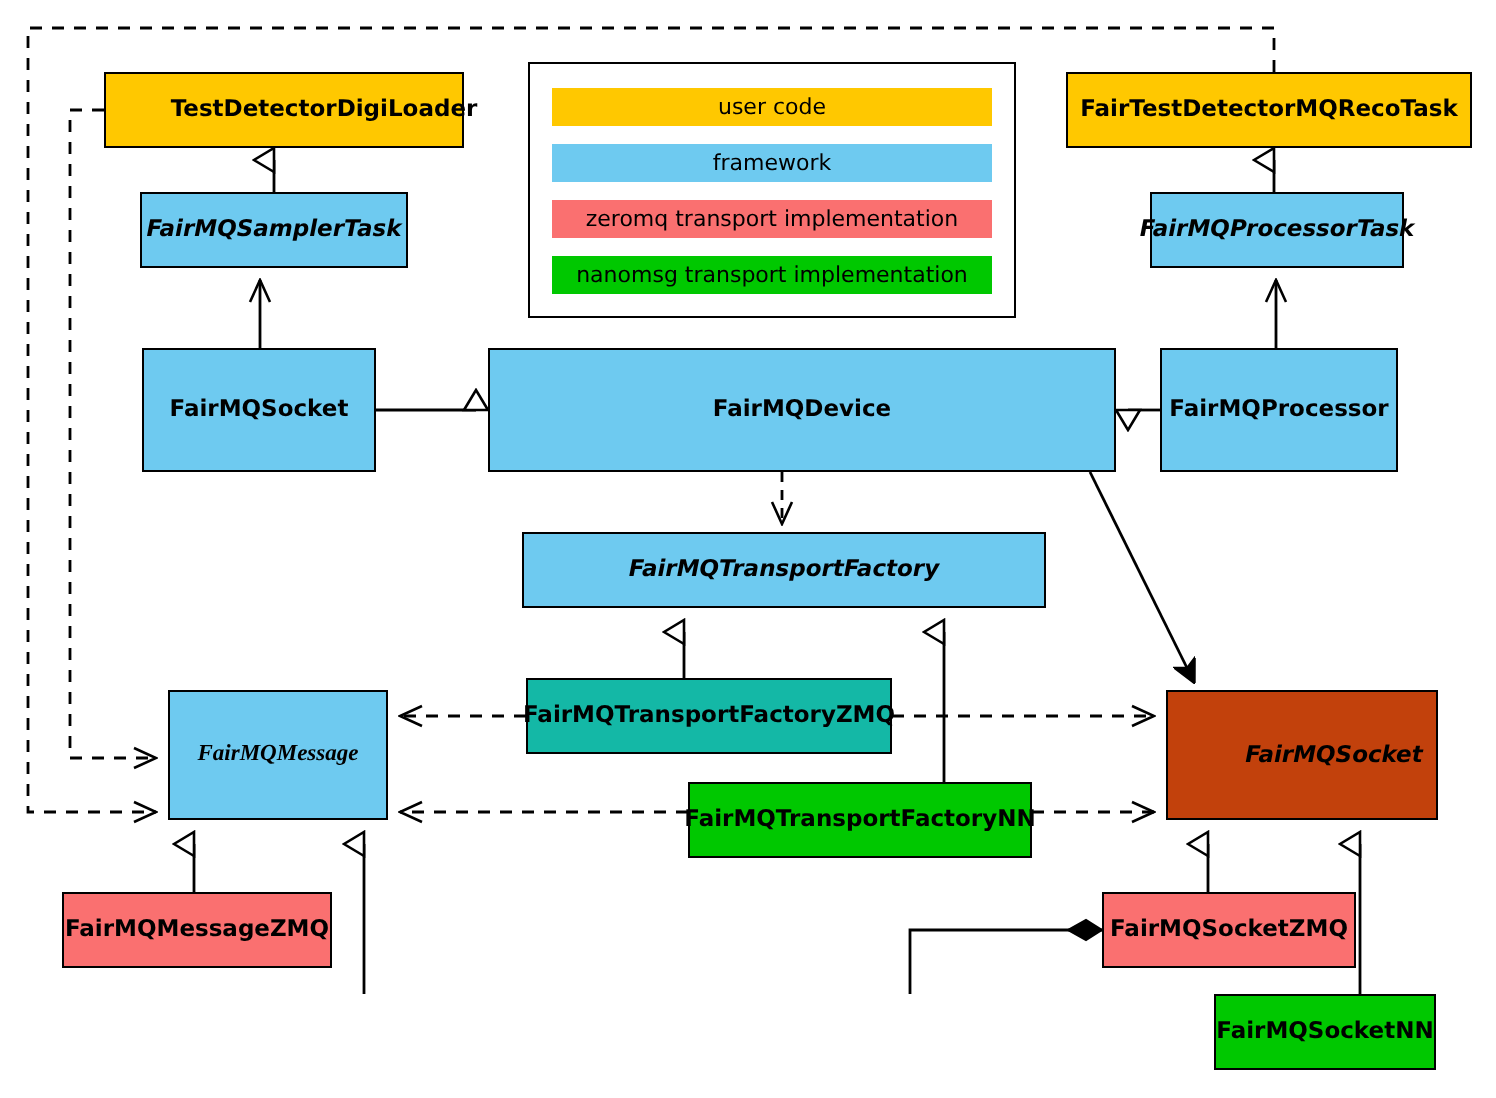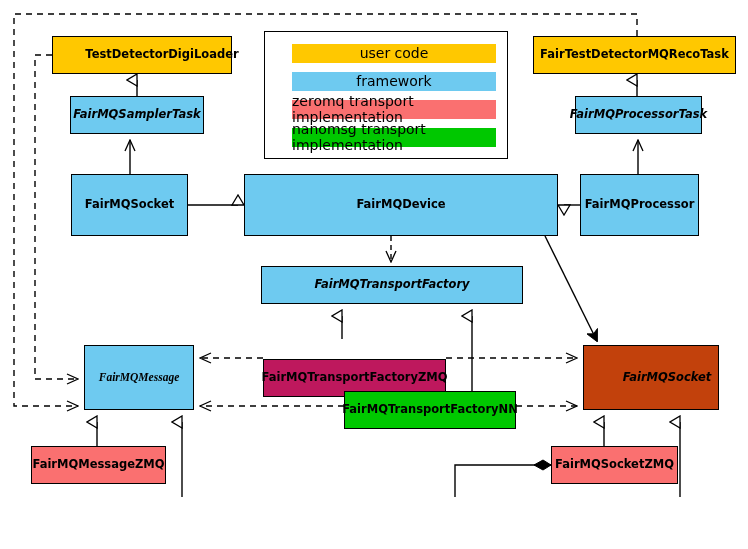--- a/index.html
+++ b/index.html
@@ -7,21 +7,21 @@
   #stage{position:relative;width:748px;height:549px;background:#ffffff;overflow:hidden;}
   svg#wires{position:absolute;left:0;top:0;width:748px;height:549px;}
   .node{position:absolute;box-sizing:border-box;border:1.5px solid #000;
         display:flex;align-items:center;justify-content:center;text-align:center;
         font-size:11.5px;font-weight:bold;color:#000;line-height:1.15;
         font-family:"DejaVu Sans", sans-serif;z-index:3;}
   .node.abstract{font-style:italic;}
   .legend{position:absolute;box-sizing:border-box;border:1.5px solid #000;background:#fff;z-index:4;
           display:flex;flex-direction:column;justify-content:space-around;padding:7px 11px;}
   .legend-row{height:19px;display:flex;align-items:center;justify-content:center;
-              font-size:14px;color:#000;font-family:"DejaVu Sans", sans-serif;margin-left:16px;}
+              font-size:11px;color:#000;font-family:"DejaVu Sans", sans-serif;}
 </style>
 </head>
 <body>
 
 <div id="stage">
 
   <svg id="wires" viewBox="0 0 748 549">
     <defs>
       <marker id="hollowUp" markerWidth="14" markerHeight="12" refX="7" refY="11" orient="auto" markerUnits="userSpaceOnUse">
         <path d="M1,11 L7,1 L13,11 Z" fill="#ffffff" stroke="#000" stroke-width="1.3"></path>
@@ -82,26 +82,27 @@
   </svg>
 
   <div class="node" style="left: 52px; top: 36px; width: 180px; height: 38px; background: rgb(255, 200, 0); padding-left: 40px;">TestDetectorDigiLoader</div>
   <div class="node abstract" style="left: 70px; top: 96px; width: 134px; height: 38px; background: rgb(110, 202, 240);">FairMQSamplerTask</div>
   <div class="node" style="left: 71px; top: 174px; width: 117px; height: 62px; background: rgb(110, 202, 240);">FairMQSocket</div>
   <div class="node" style="left: 244px; top: 174px; width: 314px; height: 62px; background: rgb(110, 202, 240);">FairMQDevice</div>
   <div class="node" style="left: 580px; top: 174px; width: 119px; height: 62px; background: rgb(110, 202, 240);">FairMQProcessor</div>
   <div class="node" style="left: 533px; top: 36px; width: 203px; height: 38px; background: rgb(255, 200, 0);">FairTestDetectorMQRecoTask</div>
   <div class="node abstract" style="left: 575px; top: 96px; width: 127px; height: 38px; background: rgb(110, 202, 240);">FairMQProcessorTask</div>
   <div class="node abstract" style="left: 261px; top: 266px; width: 262px; height: 38px; background: rgb(110, 202, 240);">FairMQTransportFactory</div>
-  <div class="node" style="left: 263px; top: 339px; width: 183px; height: 38px; background: #be185d; margin-top: 20px;">FairMQTransportFactoryZMQ</div>
+  <div class="node" style="left: 263px; top: 339px; width: 183px; height: 38px; background: #14b8a6;">FairMQTransportFactoryZMQ</div>
   <div class="node" style="left: 344px; top: 391px; width: 172px; height: 38px; background: rgb(0, 200, 0);">FairMQTransportFactoryNN</div>
   <div class="node abstract" style="left: 84px; top: 345px; width: 110px; height: 65px; background: rgb(110, 202, 240); font-family: Liberation Serif, serif;">FairMQMessage</div>
   <div class="node abstract" style="left: 583px; top: 345px; width: 136px; height: 65px; background: #c2410c; padding-left: 32px;">FairMQSocket</div>
   <div class="node" style="left: 31px; top: 446px; width: 135px; height: 38px; background: rgb(250, 112, 112);">FairMQMessageZMQ</div>
   <div class="node" style="left: 551px; top: 446px; width: 127px; height: 38px; background: rgb(250, 112, 112);">FairMQSocketZMQ</div>
+  <div class="node" style="left: 607px; top: 497px; width: 111px; height: 38px; background: rgb(0, 200, 0);">FairMQSocketNN</div>
 
   <div class="legend" style="left:264px;top:31px;width:244px;height:128px;">
     <div class="legend-row" style="background: rgb(255, 200, 0);">user code</div>
     <div class="legend-row" style="background: rgb(110, 202, 240);">framework</div>
     <div class="legend-row" style="background: rgb(250, 112, 112);">zeromq transport implementation</div>
     <div class="legend-row" style="background: rgb(0, 200, 0);">nanomsg transport implementation</div>
   </div>
 
 </div>
 

